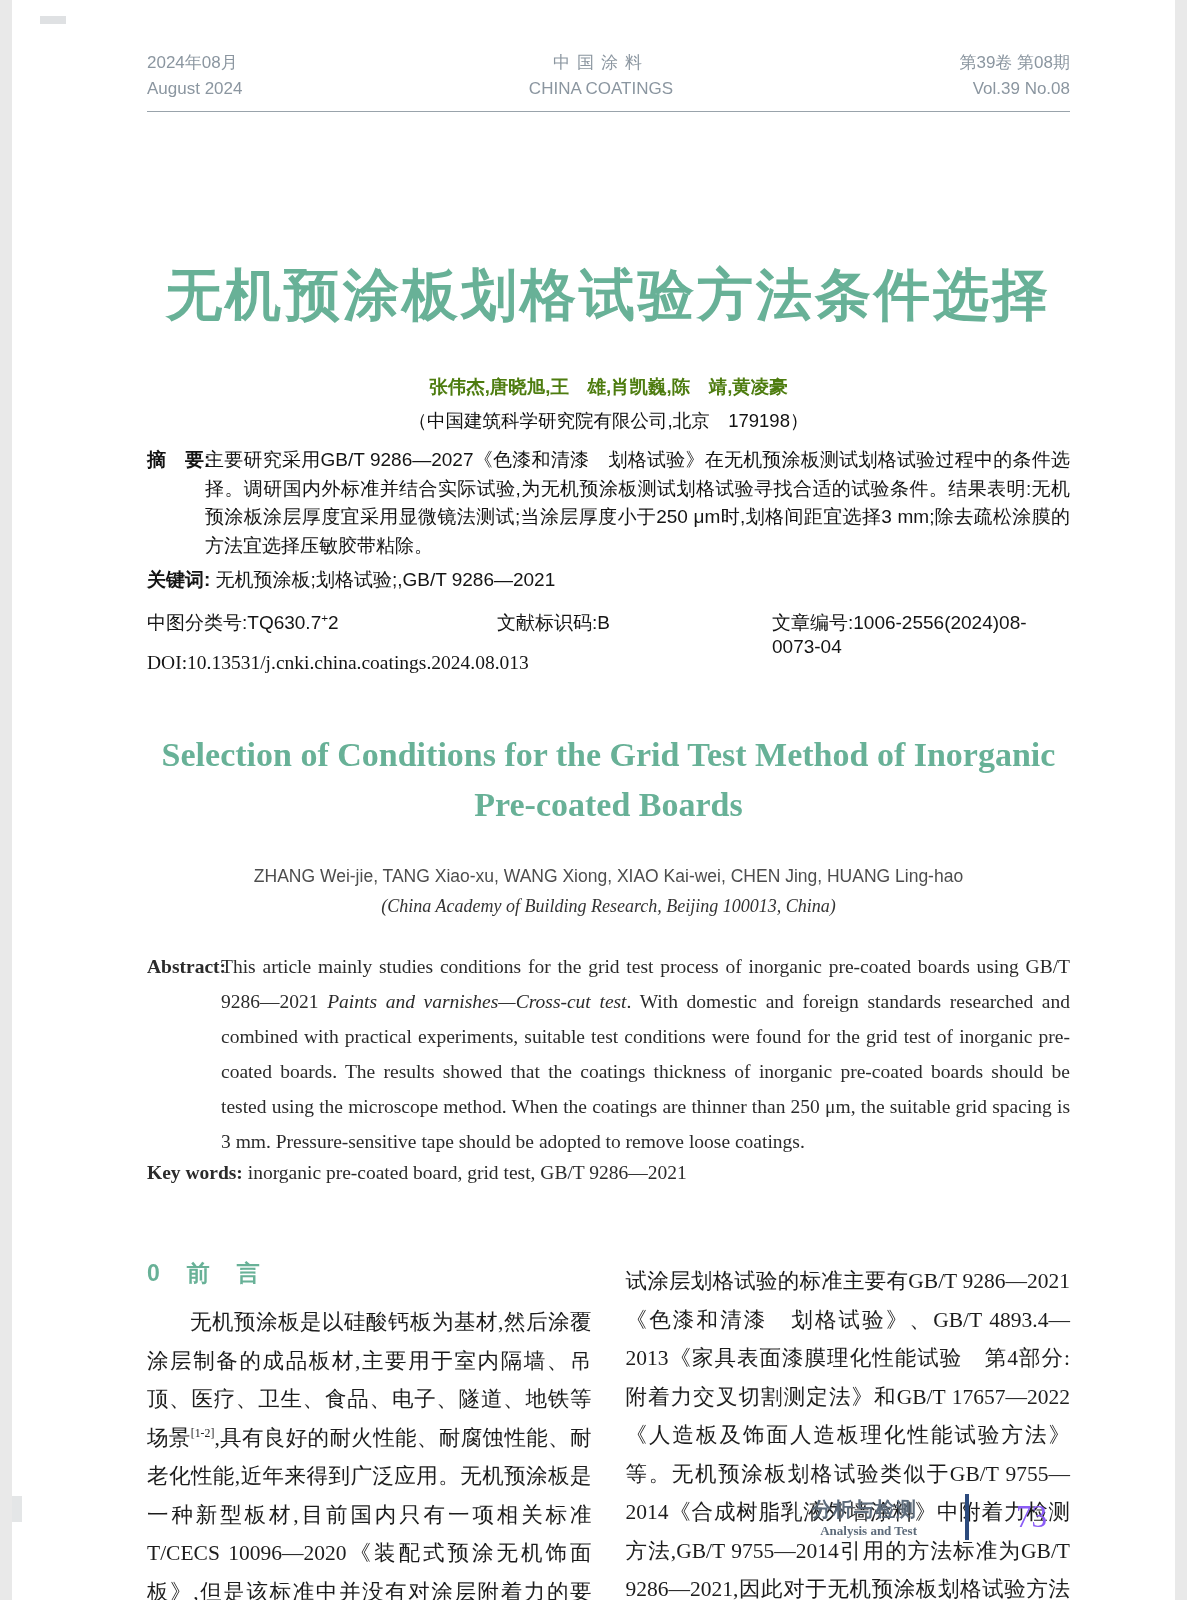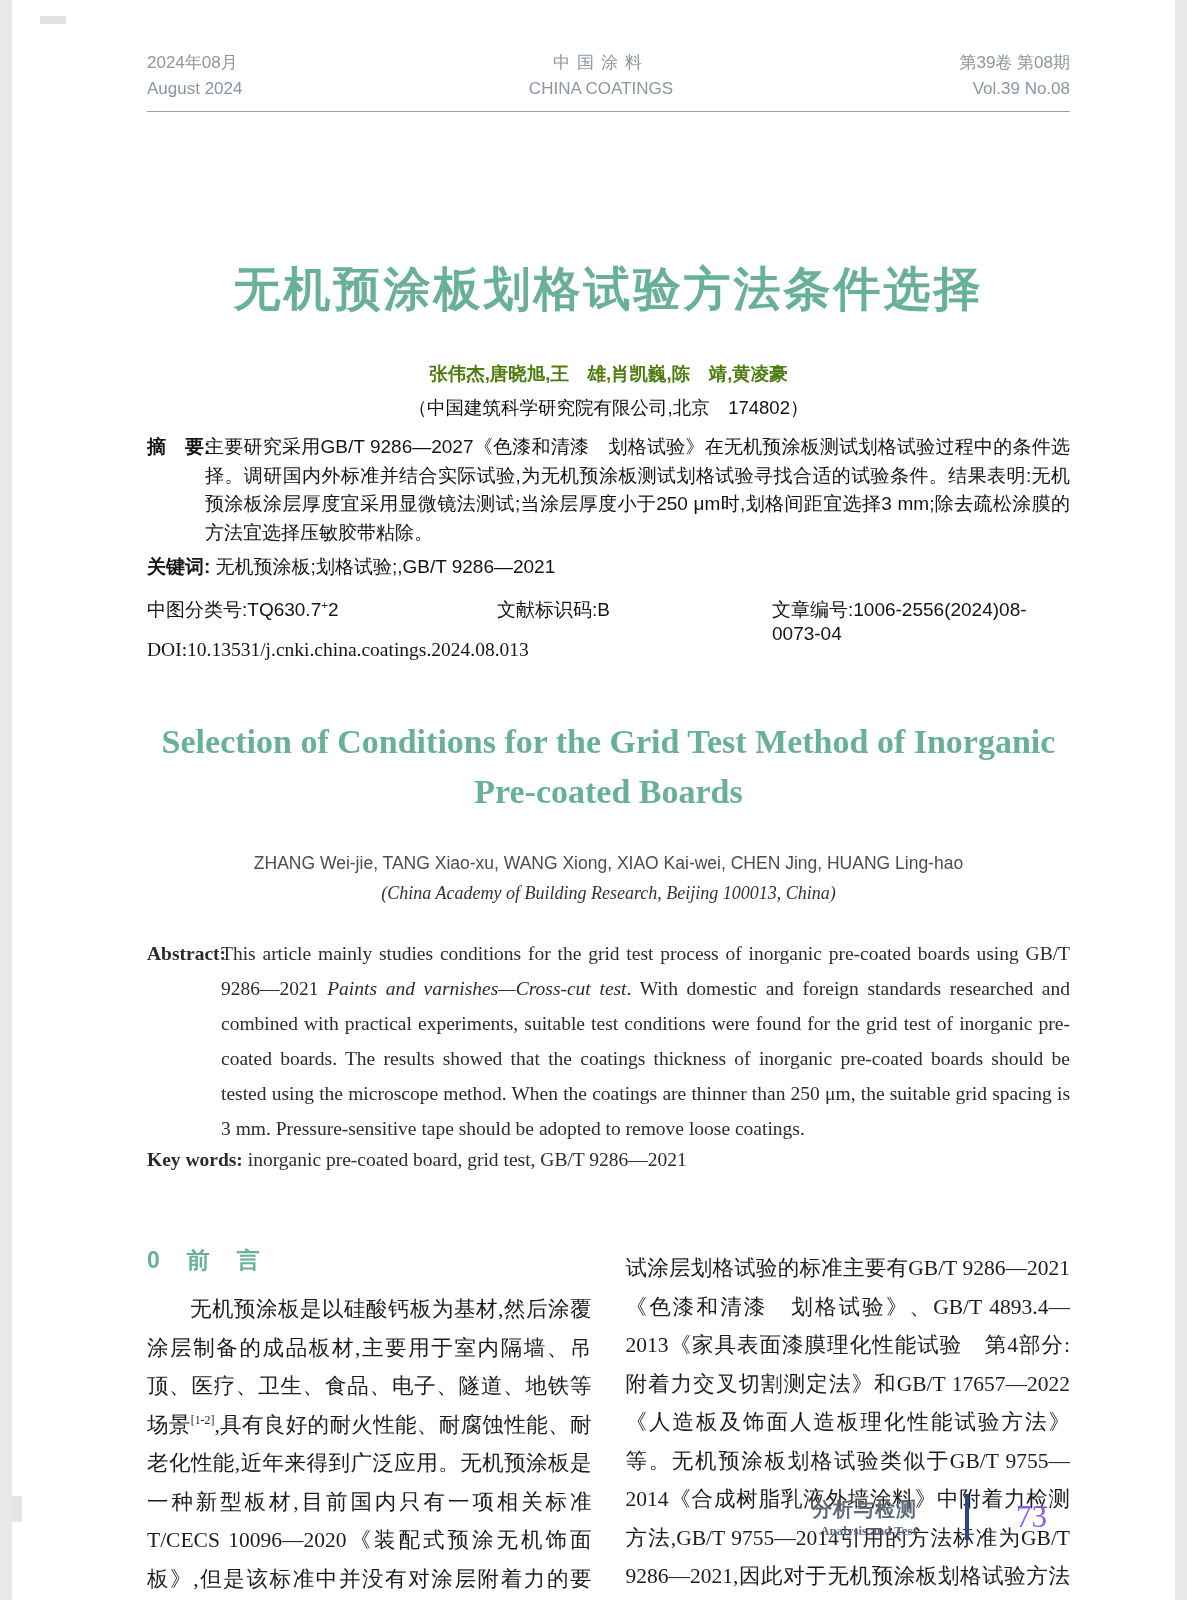--- a/index.html
+++ b/index.html
@@ -23,21 +23,21 @@
   }
   .jh-left { text-align:left; }
   .jh-center { text-align:center; }
   .jh-center .cn { letter-spacing:7px; }
   .jh-right { text-align:right; }
 
   
   .title-cn {
     margin-top:146px;
     text-align:center;
-    font-size:47px; font-weight:bold; letter-spacing:3px;
+    font-size:56px; font-weight:bold; letter-spacing:3px;
     color:#68b197;
   }
   .authors-cn { margin-top:40px; text-align:center; font-size:18.5px; font-weight:bold; color:#4d7c0f; }
   .affiliation-cn { margin-top:9px; text-align:center; font-size:18.5px; color:#111; }
 
   
   .hang { position:relative; text-align:justify; }
   .hang-label { position:absolute; left:0; top:0; font-weight:bold; white-space:nowrap; }
   .abstract-cn {
     margin-top:13px; padding-left:58px;
@@ -139,21 +139,21 @@
         <div class="en">CHINA COATINGS</div>
       </div>
       <div class="jh-right">
         <div class="cn">第39卷 第08期</div>
         <div class="en">Vol.39 No.08</div>
       </div>
     </div>
 
     <h1 class="title-cn" style="margin-bottom:0;">无机预涂板划格试验方法条件选择</h1>
     <div class="authors-cn">张伟杰,唐晓旭,王　雄,肖凯巍,陈　靖,黄凌豪</div>
-    <div class="affiliation-cn">（中国建筑科学研究院有限公司,北京　174802）</div>
+    <div class="affiliation-cn">（中国建筑科学研究院有限公司,北京　179198）</div>
 
     <div class="hang abstract-cn">
       <span class="hang-label">摘　要:</span>
       <span>主要研究采用GB/T 9286—2027《色漆和清漆　划格试验》在无机预涂板测试划格试验过程中的条件选择。调研国内外标准并结合实际试验,为无机预涂板测试划格试验寻找合适的试验条件。结果表明:无机预涂板涂层厚度宜采用显微镜法测试;当涂层厚度小于250 μm时,划格间距宜选择3 mm;除去疏松涂膜的方法宜选择压敏胶带粘除。</span>
     </div>
 
     <div class="keywords-cn">
       <span class="hl">关键词:</span>
       <span>无机预涂板;划格试验;,GB/T 9286—2021</span>
     </div>

